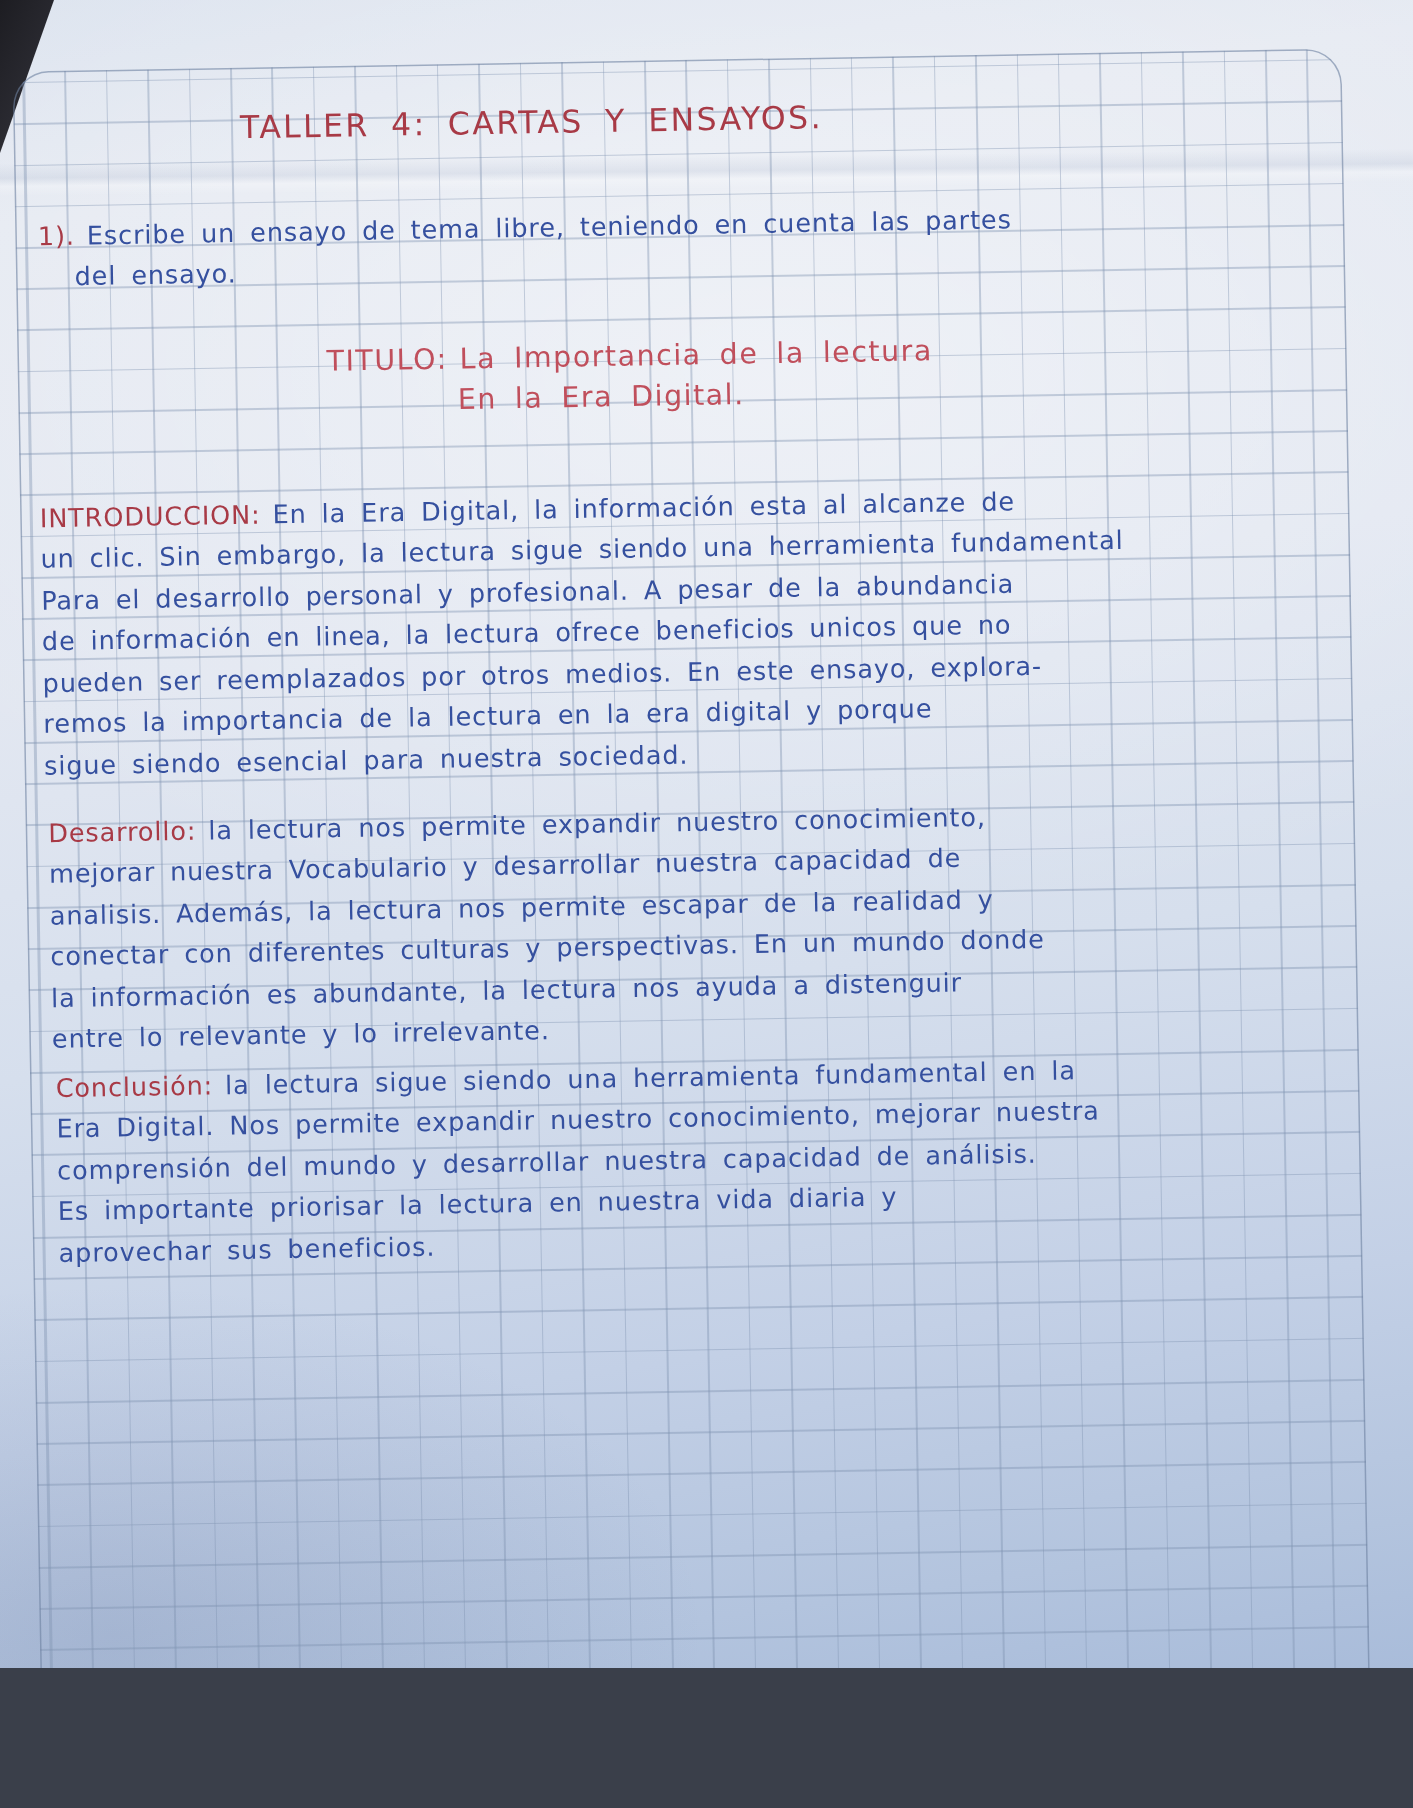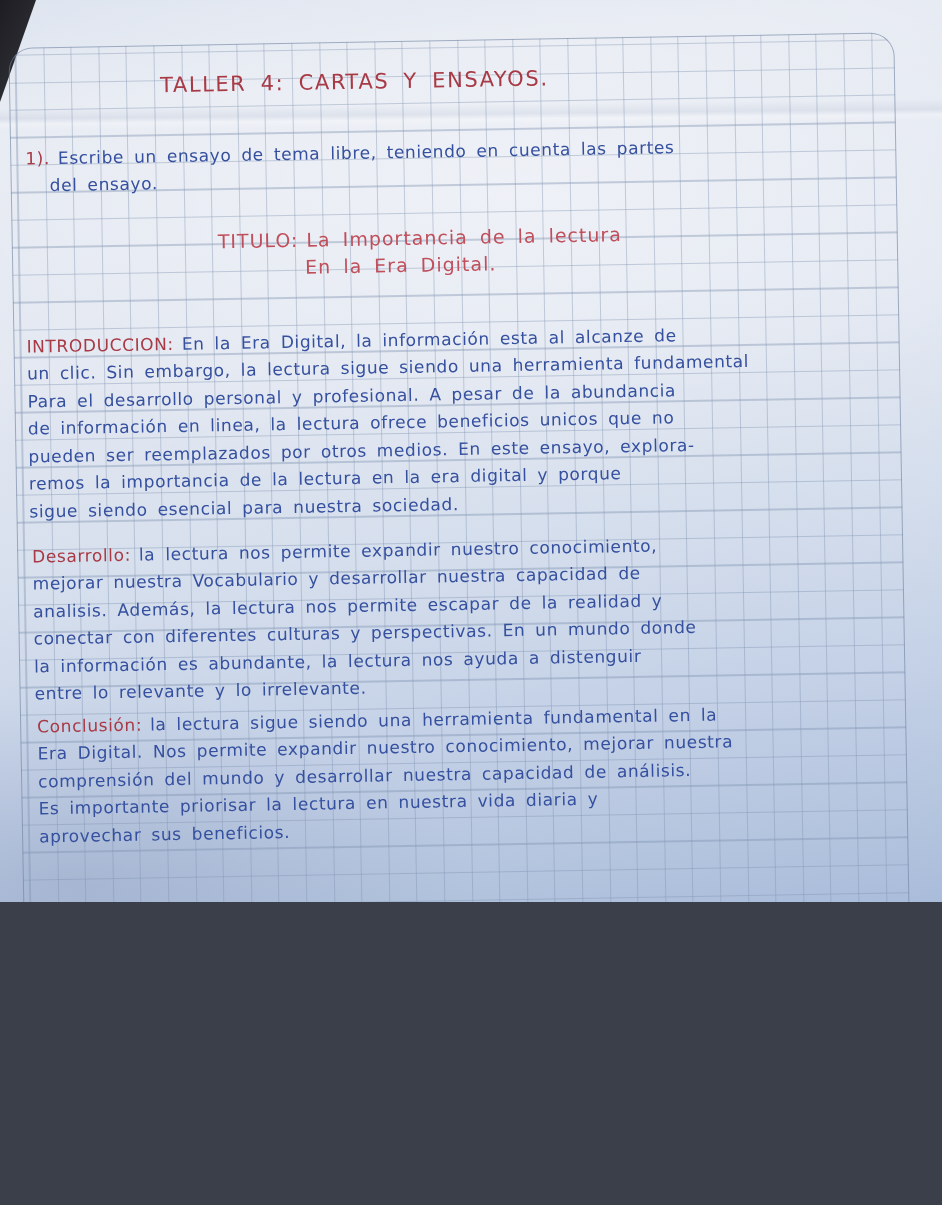--- a/index.html
+++ b/index.html
@@ -10,21 +10,21 @@
     --grid-border:rgba(108,128,160,0.60);
     --watermark:#8795ad;
   }
   html,body{margin:0;padding:0;}
   body{
     width:942px;height:1205px;overflow:hidden;
     font-family:"DejaVu Sans",sans-serif;
     background:#3a3f4a;
   }
   .photo{
-    position:relative;width:942px;height:902px;overflow:hidden;
+    position:relative;width:942px;height:1112px;overflow:hidden;
     background:
       radial-gradient(ellipse 120% 55% at 55% 22%, rgba(255,255,255,0.38), rgba(255,255,255,0) 62%),
       radial-gradient(ellipse 60% 30% at 8% 98%, rgba(80,100,145,0.18), rgba(80,100,145,0) 70%),
       linear-gradient(172deg,#dde4ef 0%,#e6eaf2 12%,#e2e7f1 38%,#d6dfed 58%,#c3d0e6 78%,#b3c4de 92%,#a9bcda 100%);
   }
   
   .corner-dark{
     position:absolute;top:0;left:0;width:36px;height:102px;
     background:linear-gradient(115deg,#1d1d22 0%,#2a2a31 55%,#5a5a62 75%,transparent 78%);
     clip-path:polygon(0 0,100% 0,0 100%);

